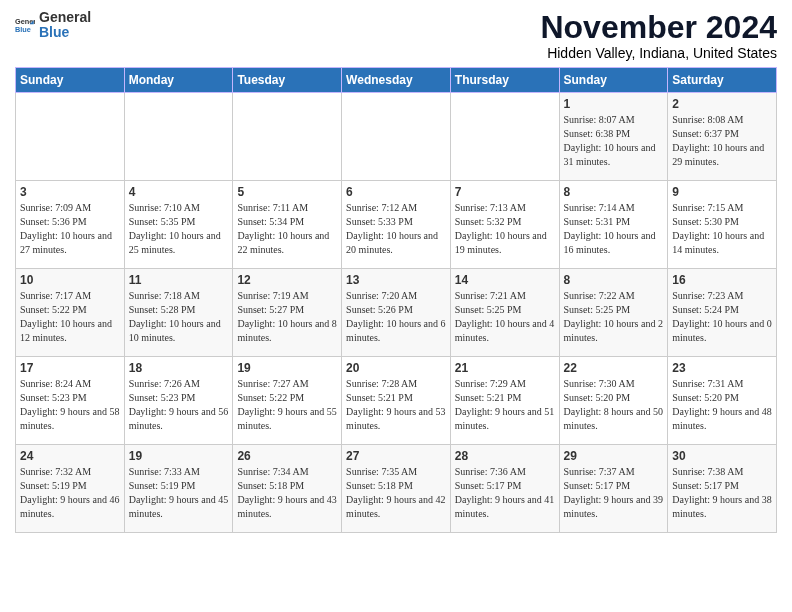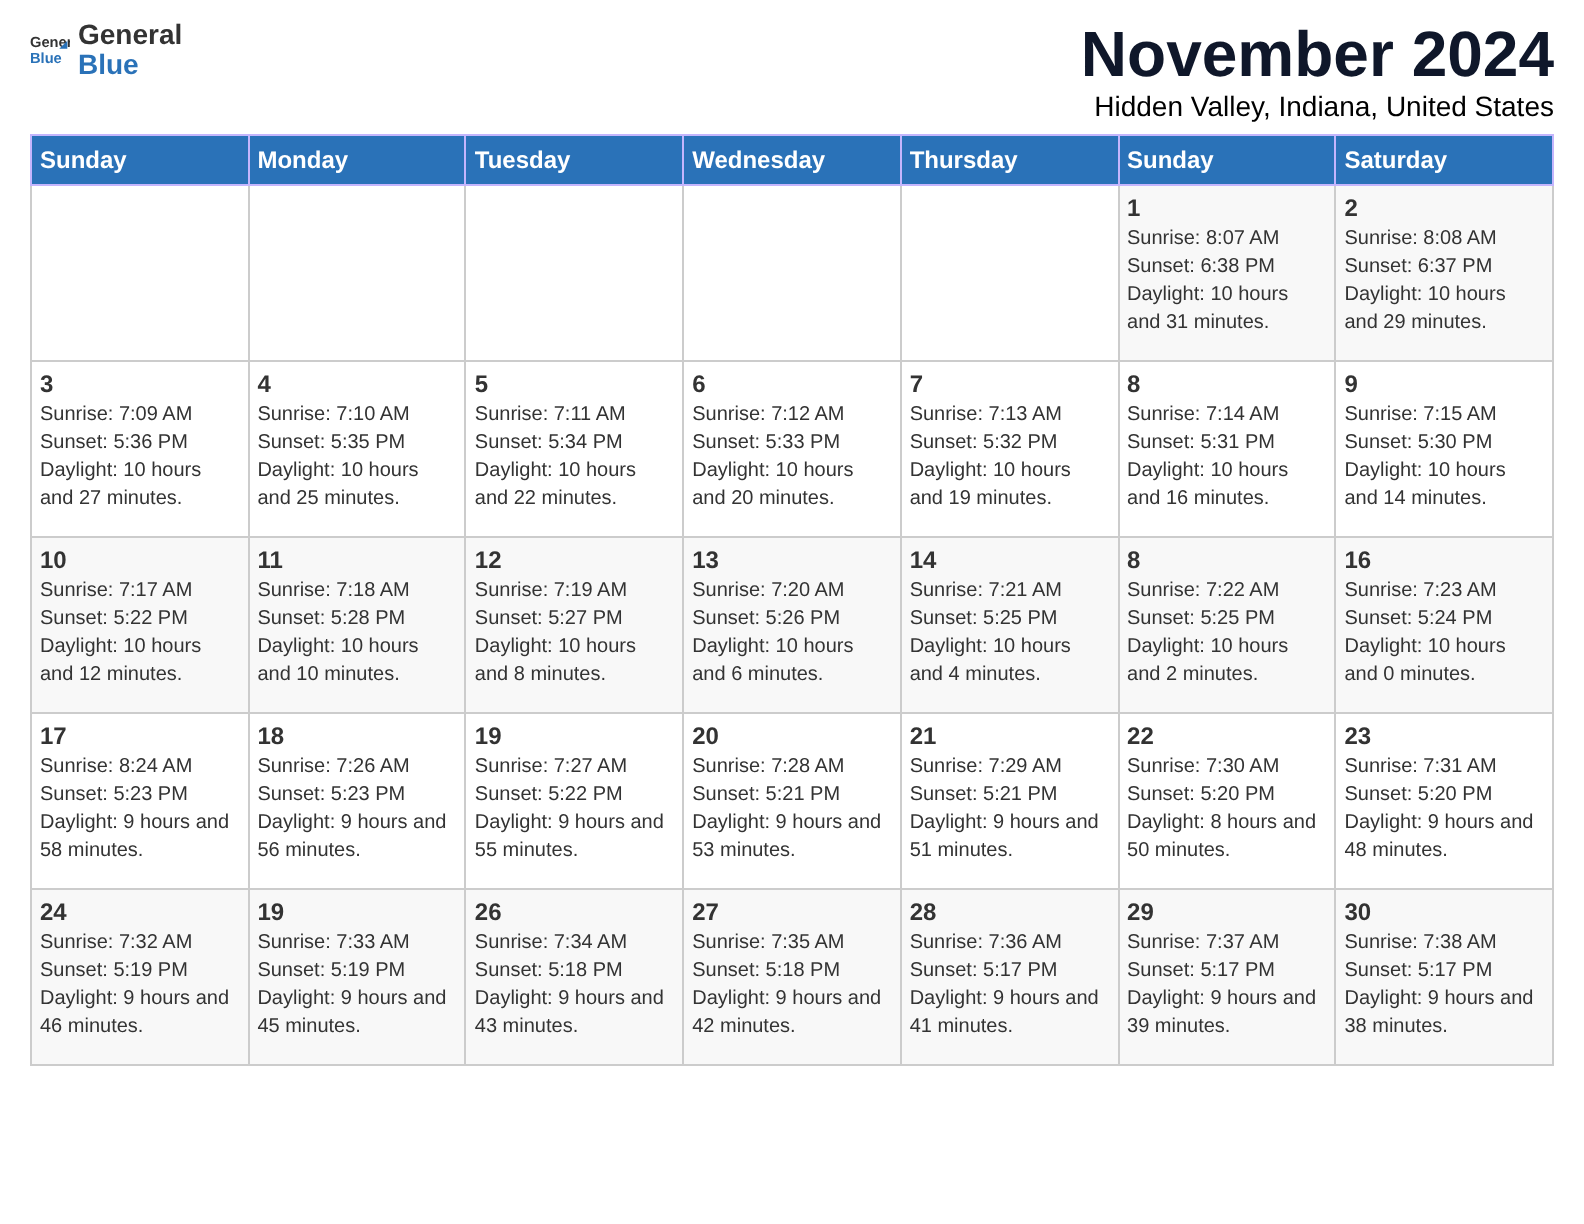--- a/index.html
+++ b/index.html
@@ -78,20 +78,21 @@
     }
     .day-number {
       font-weight: bold;
       font-size: 12px;
       margin-bottom: 2px;
       display: block;
     }
     .day-info {
       font-size: 10px;
       line-height: 1.4;
+      font-family: Liberation Serif, serif;
     }
     .empty-cell {
       background: #fff !important;
     }
   </style>
 </head>
 <body>
 
 <div class="header-section">
   <div class="logo">

